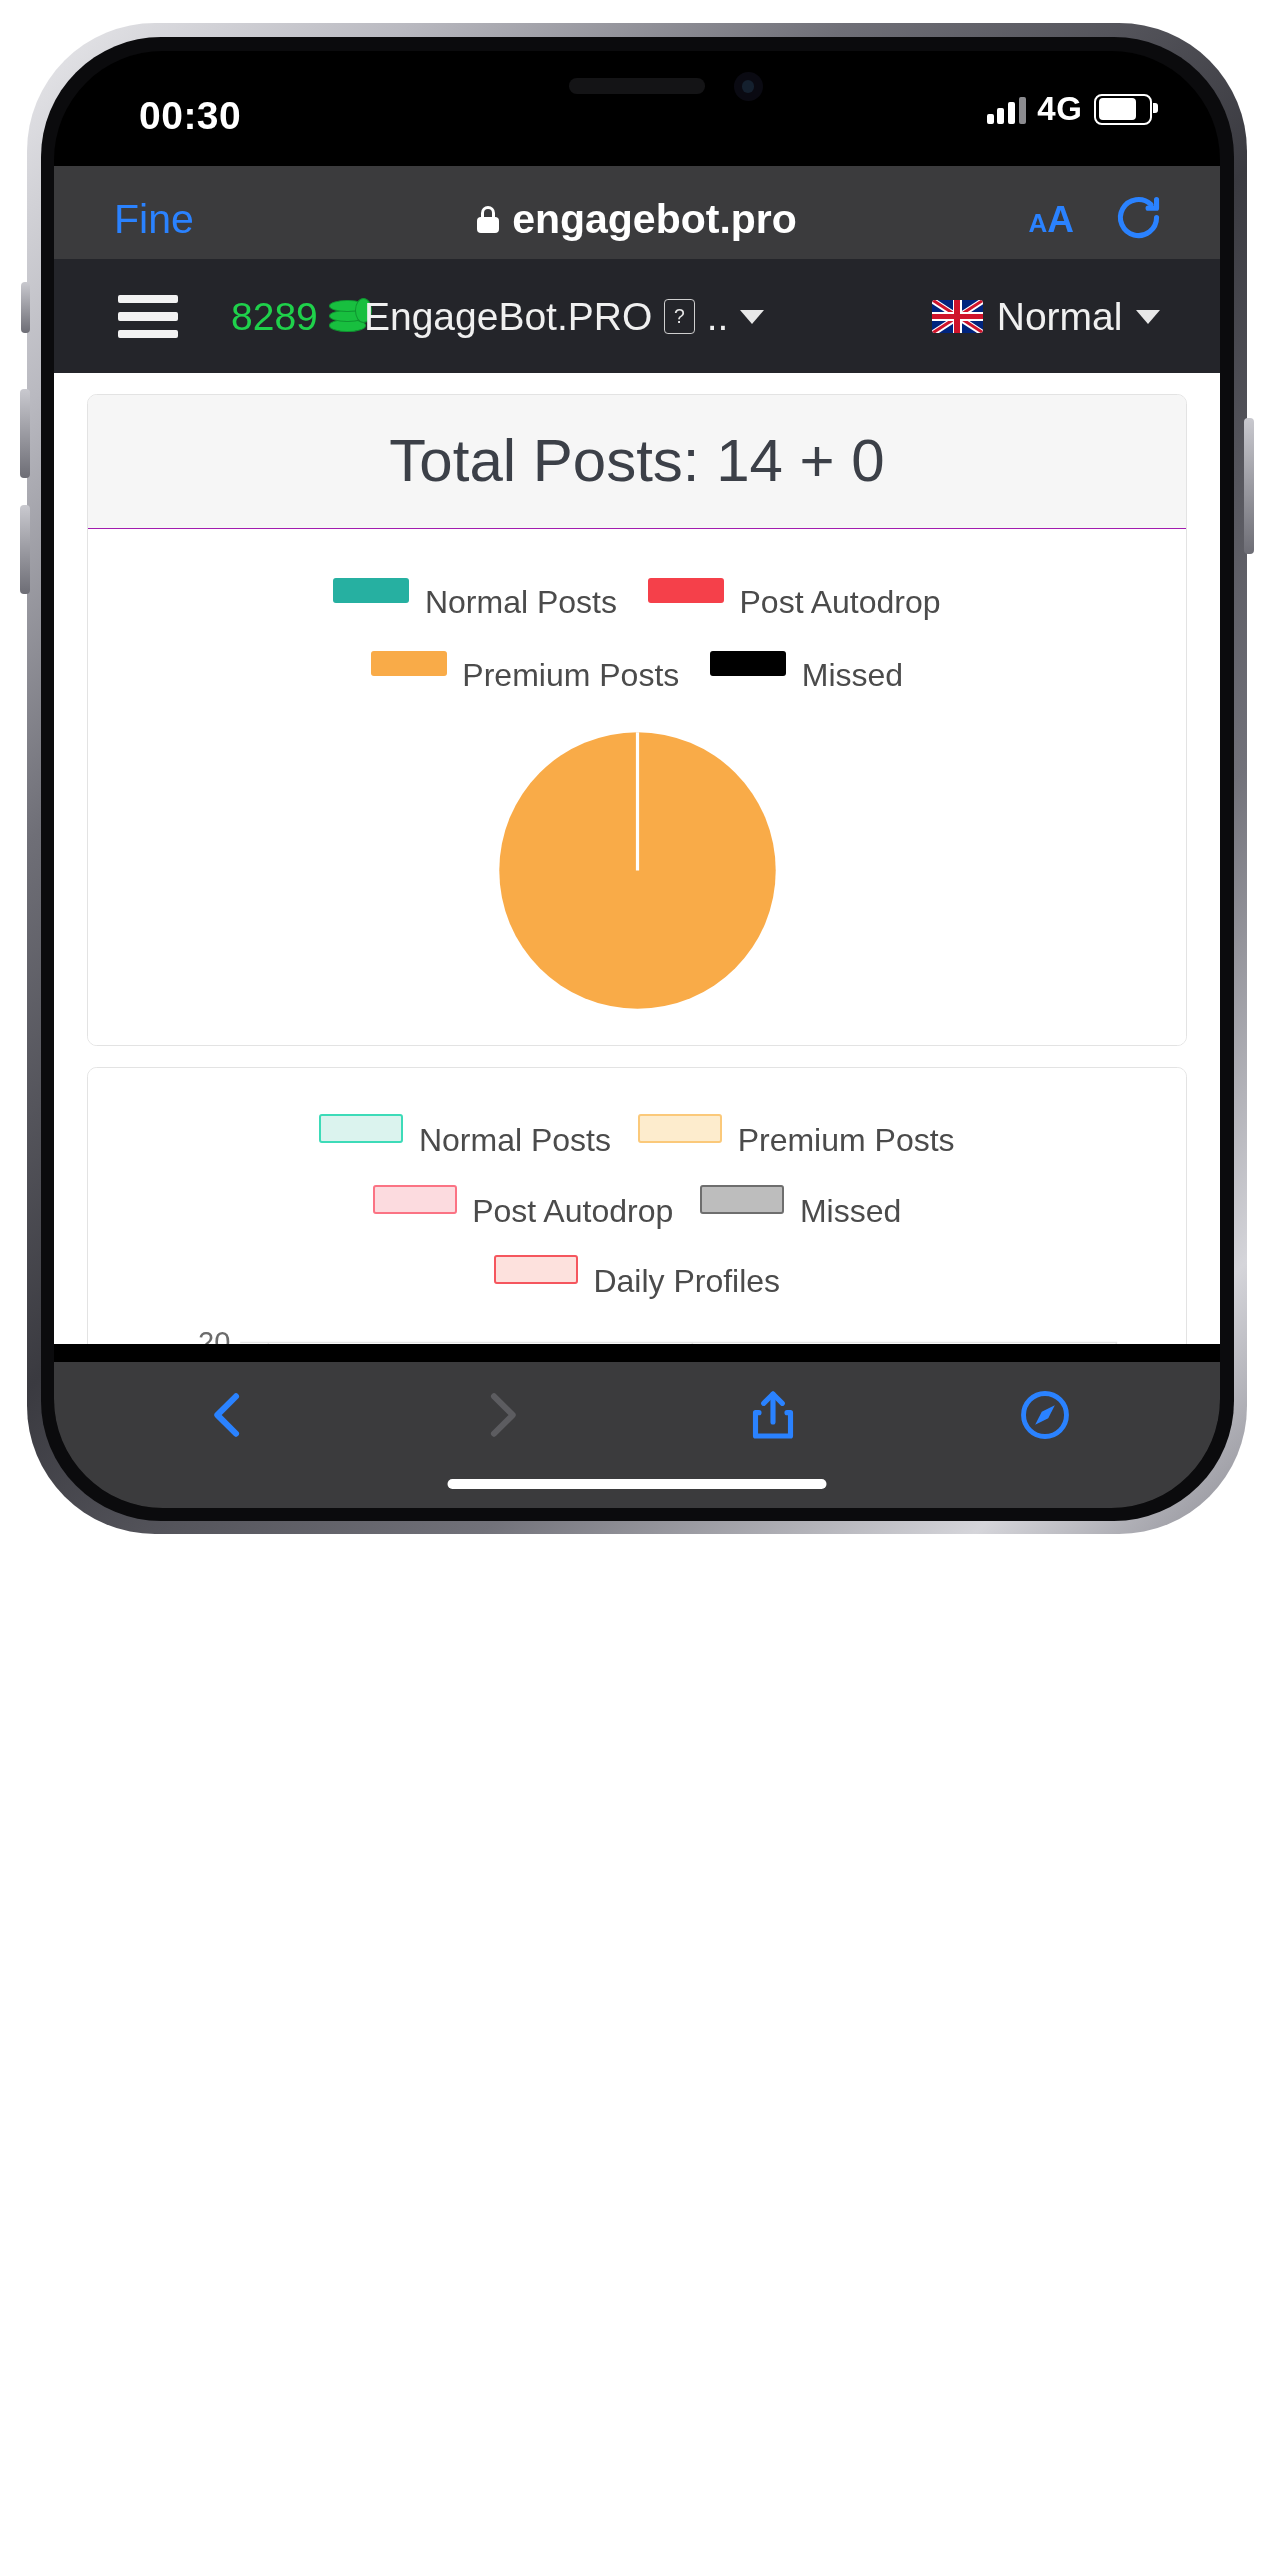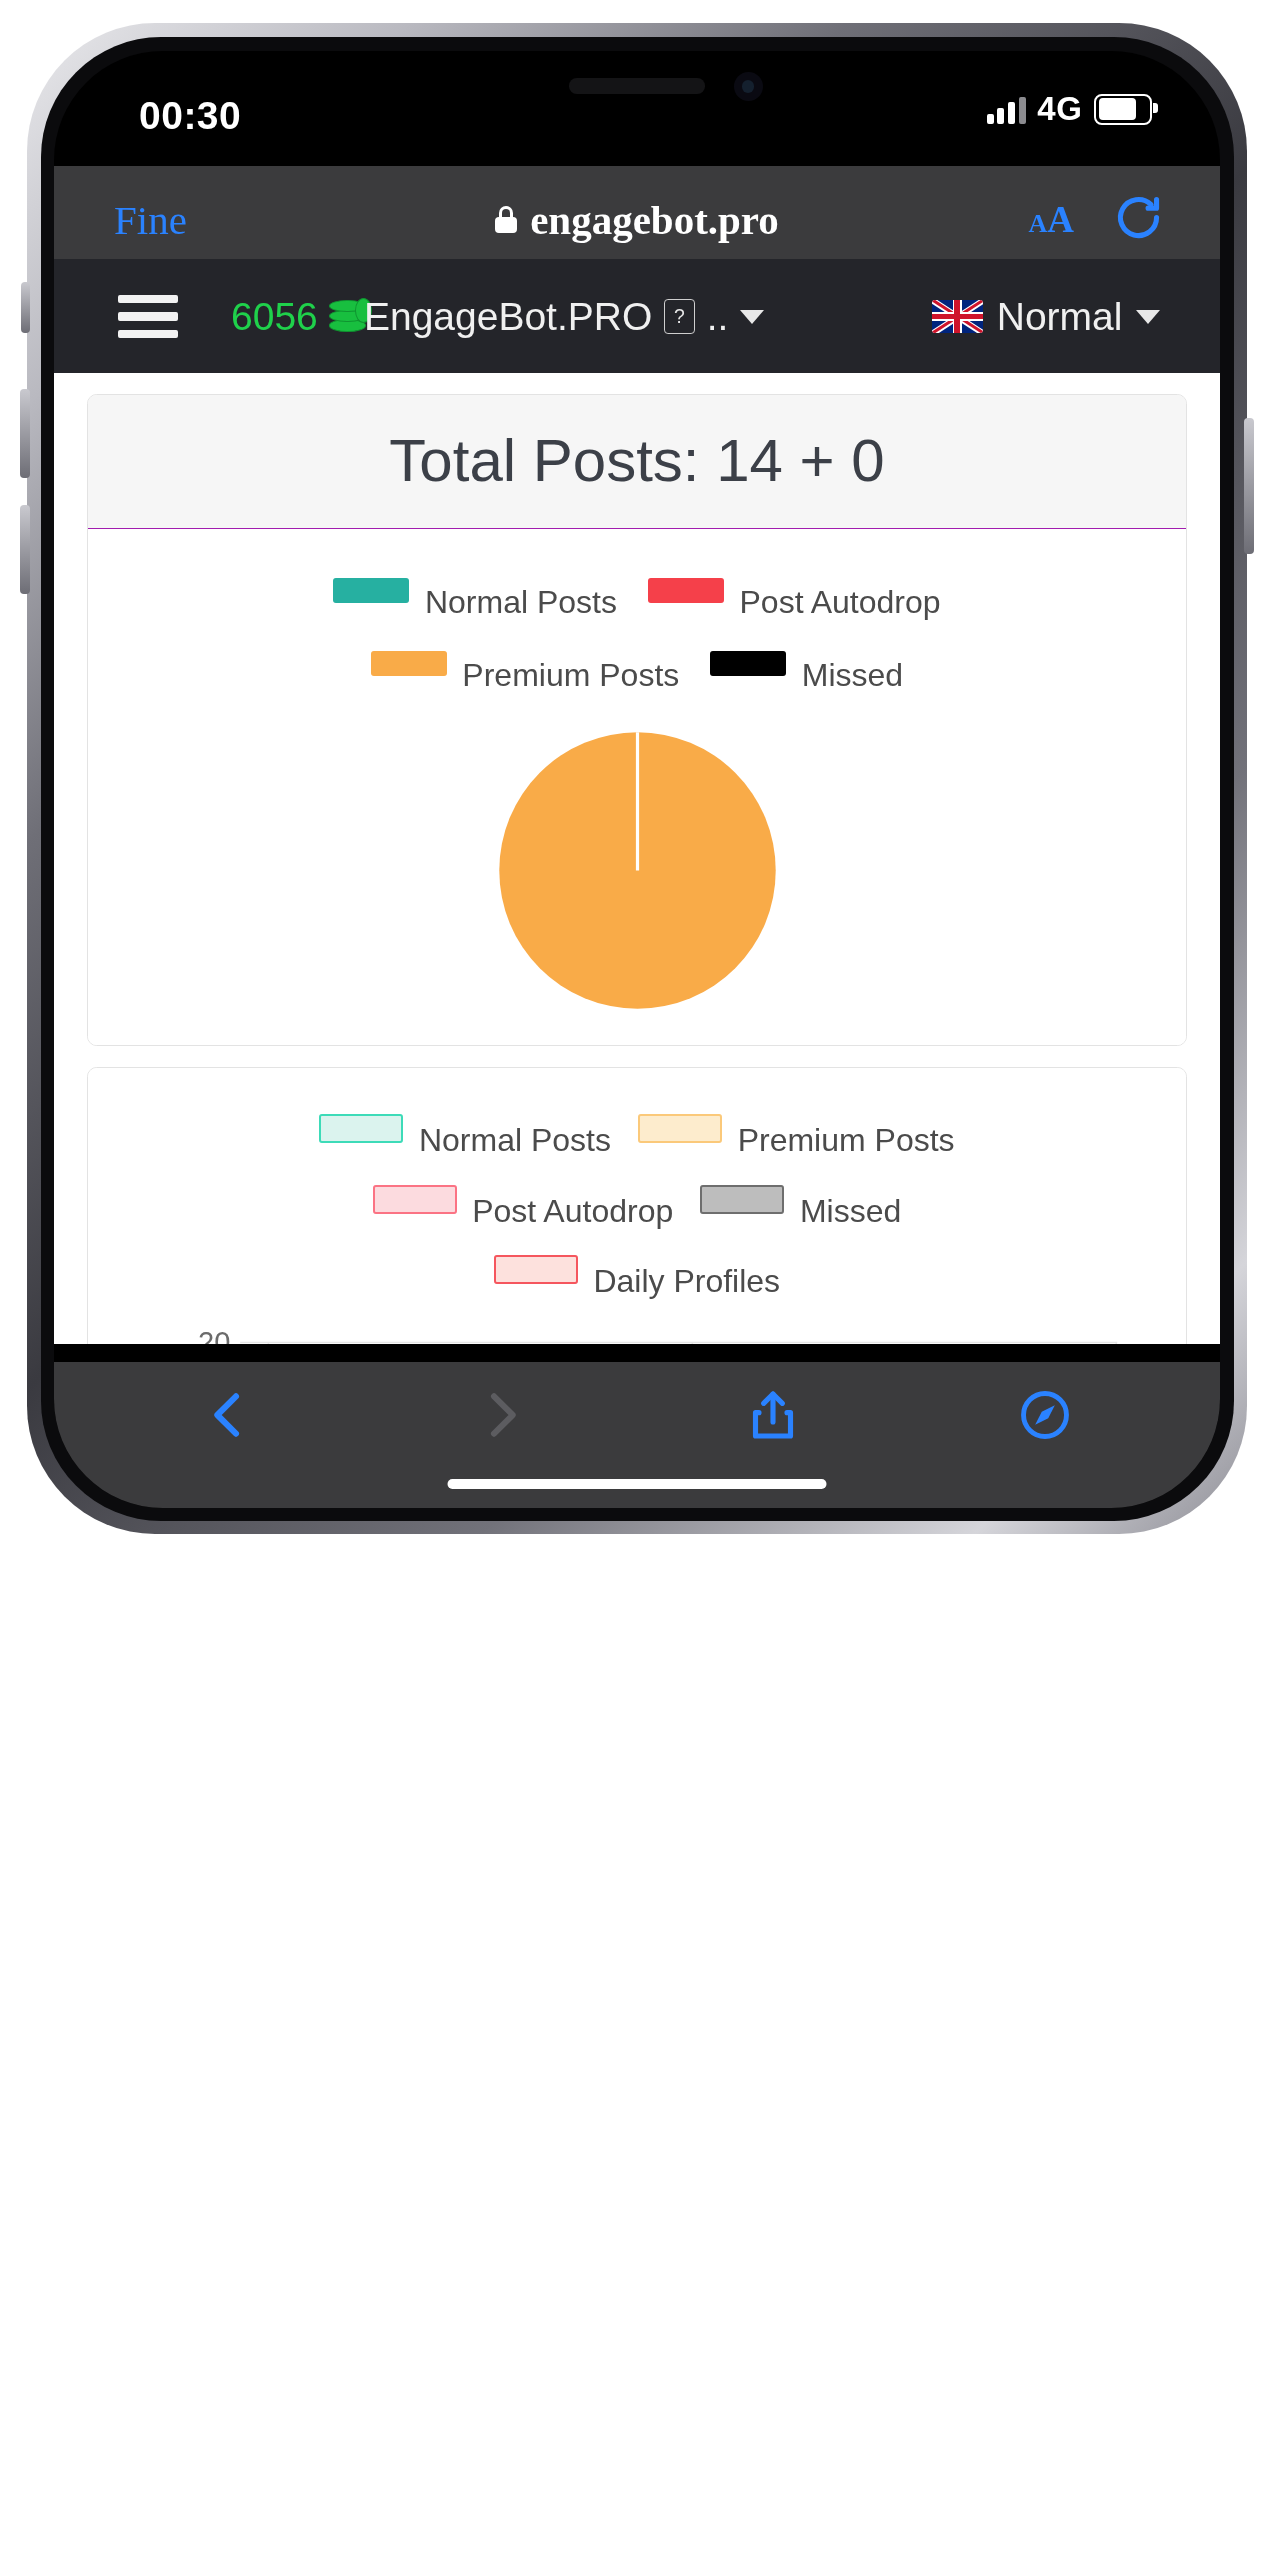--- a/index.html
+++ b/index.html
@@ -34,21 +34,21 @@
   .bars i:nth-child(2){height:15.5px;}
   .bars i:nth-child(3){height:21.4px;}
   .bars i:nth-child(4){height:27px;background:#8b8b8f;}
   .net-label{font-size:33px;font-weight:600;letter-spacing:0.5px;}
   .battery{position:relative;width:54px;height:27px;border:2.9px solid #fff;border-radius:7.8px;}
   .battery .fill{position:absolute;left:2.9px;top:2.9px;bottom:2.9px;width:37px;background:#fff;border-radius:3.9px;}
   .battery .cap{position:absolute;right:-7.8px;top:7.8px;width:4.9px;height:9.7px;background:#fff;border-radius:0 2.9px 2.9px 0;}
 
   
   .safari-top{position:absolute;left:0;top:115px;width:1166px;height:107px;background:#3b3b3d;
-    display:flex;align-items:center;color:#fff;font-family:Liberation Serif, serif;}
+    display:flex;align-items:center;color:#fff;}
   .safari-back{position:absolute;left:60px;color:#2a82ff;font-size:41px;}
   .url-wrap{position:absolute;left:0;right:0;display:flex;justify-content:center;align-items:center;gap:13.6px;}
   .lock-icon{width:21.4px;height:27px;position:relative;display:inline-block;}
   .lock-icon .body{position:absolute;left:0;bottom:0;width:21.4px;height:16.5px;background:#fff;border-radius:3.9px;}
   .lock-icon .shackle{position:absolute;left:3.9px;top:0;width:13.6px;height:13.6px;border:3.9px solid #fff;border-bottom:none;border-radius:7.8px 7.8px 0 0;box-sizing:border-box;}
   .url-text{font-size:41px;font-weight:bold;}
   .aa-btn{position:absolute;right:146px;color:#2a82ff;font-size:37px;font-weight:600;}
   .aa-btn .small{font-size:26px;}
   .reload-btn{position:absolute;right:56px;color:#2a82ff;}
 
@@ -165,21 +165,21 @@
       </div>
     </div>
 
     <div class="app-nav">
       <div class="hamburger">
           <i></i>
           <i></i>
           <i></i>
         </div>
       <div class="coins">
-        <span>6056</span>
+        <span>8289</span>
         <span class="coin-stack">
             <i></i>
             <i></i>
             <i></i>
             <b></b>
           </span>
       </div>
       <div class="brand">
         <span>EngageBot.PRO</span>
         <span class="repl-box">?</span>

